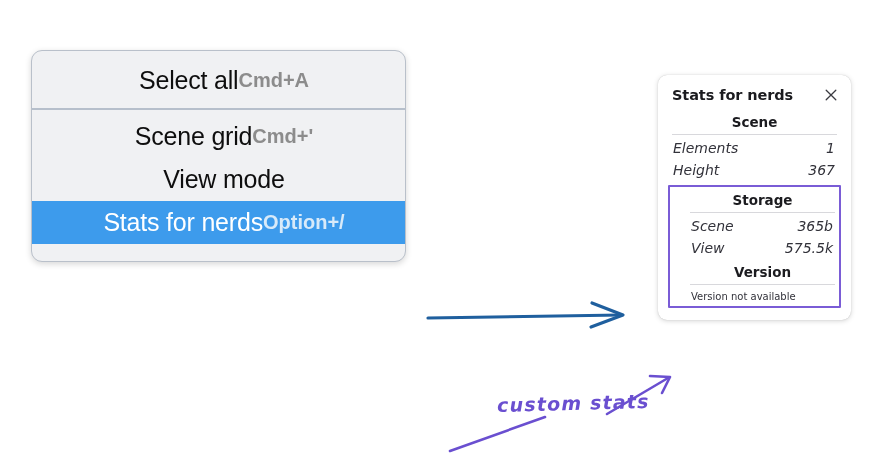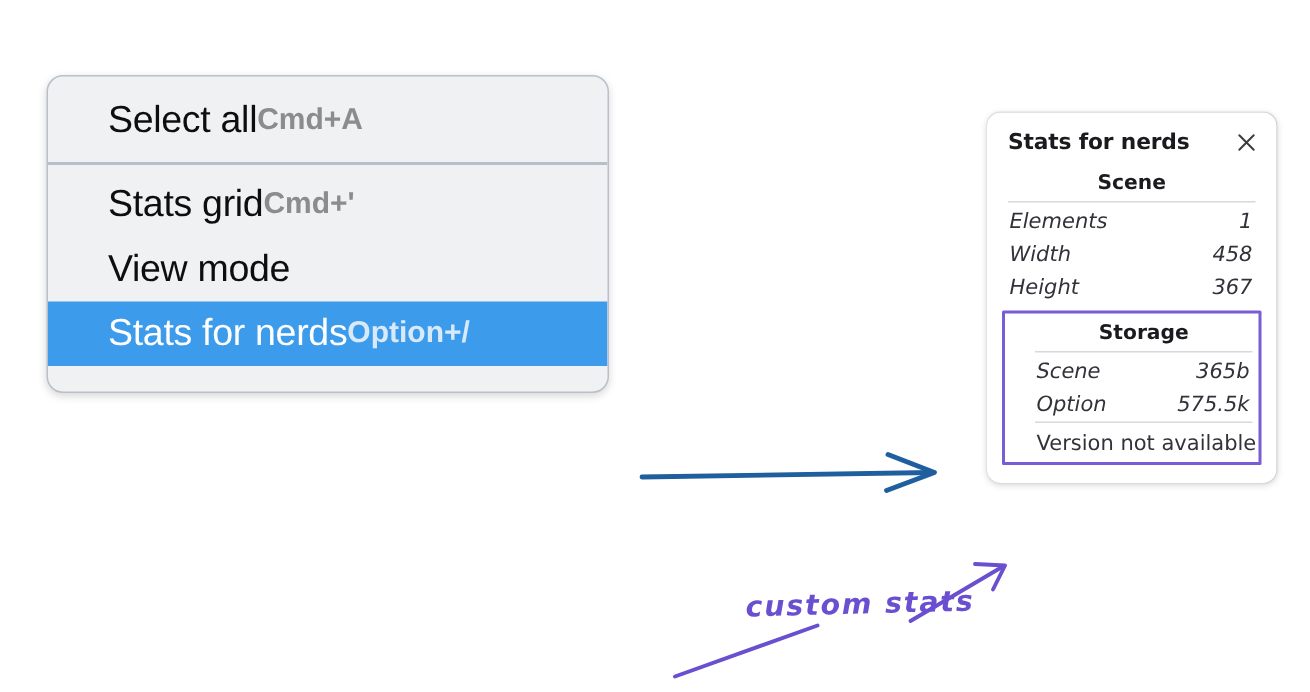--- a/index.html
+++ b/index.html
@@ -41,21 +41,21 @@
     padding: 5px 0 6px 0;
   }
   .menu-sep {
     height: 2px;
     background: #b6bfcb;
     margin: 0;
   }
   .menu-item {
     display: flex;
     align-items: center;
-    justify-content: flex-start;
+    justify-content: center;
     padding: 4px 29px 5px 40px;
     box-sizing: border-box;
     cursor: default;
   }
   .menu-item .m-label {
     font-size: 25px;
     color: #0e0e0e;
     line-height: 34px;
     letter-spacing: -0.2px;
     white-space: nowrap;
@@ -131,21 +131,21 @@
     justify-content: space-between;
     padding: 3px 6px 3px 5px;
     font-size: 14px;
     color: #32323a;
     font-style: italic;
   }
   .stat-row .s-key { white-space: nowrap; }
   .stat-row .s-val { white-space: nowrap; }
   .stat-single {
     padding: 4px 6px 2px 5px;
-    font-size: 14px;
+    font-size: 10px;
     color: #32323a;
     white-space: nowrap;
   }
 
   
   .custom-box {
     border: 2px solid #7a5cd6;
     border-radius: 1px;
     margin: 4px 0 0 0;
     padding: 0 0 2px 16px;
@@ -182,21 +182,21 @@
       <div class="menu-item">
         <span class="m-label">Select all</span>
         <span class="m-shortcut">Cmd+A</span>
       </div>
     </div>
 
     <div class="menu-sep"></div>
 
     <div class="menu-group">
       <div class="menu-item">
-        <span class="m-label">Stats grid</span>
+        <span class="m-label">Scene grid</span>
         <span class="m-shortcut">Cmd+'</span>
       </div>
       <div class="menu-item">
         <span class="m-label">View mode</span>
       </div>
       <div class="menu-item selected">
         <span class="m-label">Stats for nerds</span>
         <span class="m-shortcut">Option+/</span>
       </div>
     </div>
@@ -213,47 +213,44 @@
         </svg>
       </span>
     </div>
 
     <div>
       <div class="sec-head">Scene</div>
       <div class="sec-rule"></div>
       <div class="stat-row">
         <span class="s-key">Elements</span>
         <span class="s-val">1</span>
-      </div>
-      <div class="stat-row">
-        <span class="s-key">Width</span>
-        <span class="s-val">458</span>
       </div>
       <div class="stat-row">
         <span class="s-key">Height</span>
         <span class="s-val">367</span>
       </div>
     </div>
 
     <div class="custom-box">
 
       <div>
         <div class="sec-head">Storage</div>
         <div class="sec-rule"></div>
         <div class="stat-row">
           <span class="s-key">Scene</span>
           <span class="s-val">365b</span>
         </div>
         <div class="stat-row">
-          <span class="s-key">Option</span>
+          <span class="s-key">View</span>
           <span class="s-val">575.5k</span>
         </div>
       </div>
 
       <div>
+        <div class="sec-head">Version</div>
         <div class="sec-rule"></div>
         <div class="stat-single">Version not available</div>
       </div>
 
     </div>
 
   </div>
 
   <div class="annotation-layer">
     <svg width="873" height="461" viewBox="0 0 873 461">

